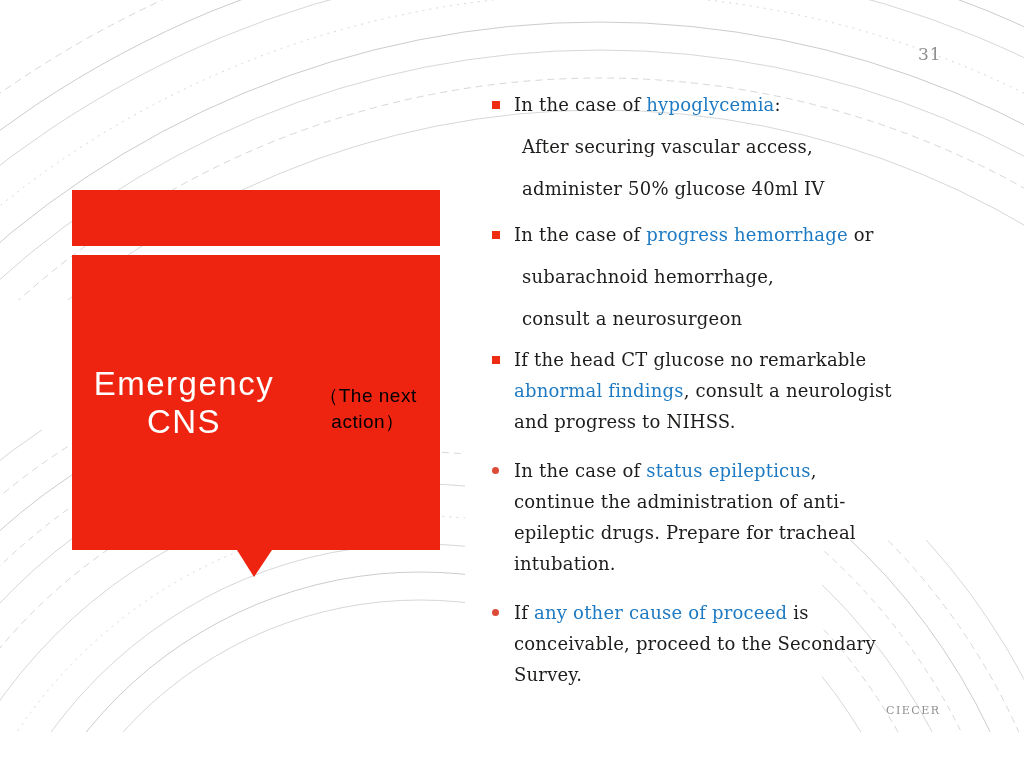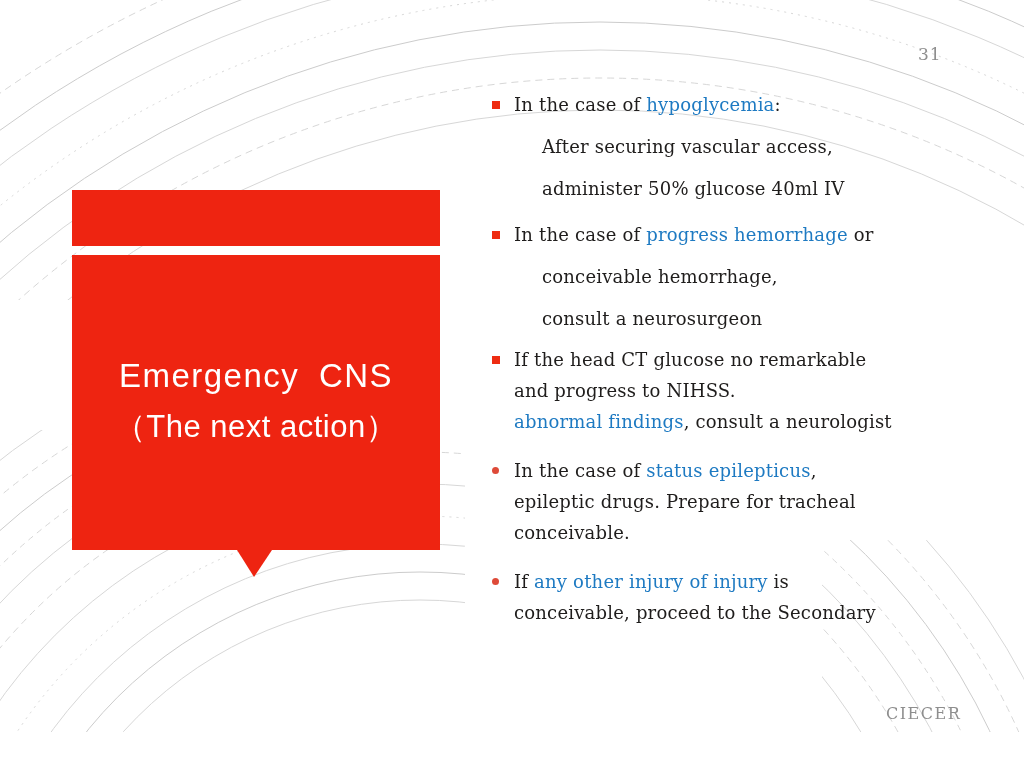--- a/index.html
+++ b/index.html
@@ -16,63 +16,63 @@
     letter-spacing:1px;
   }
 
   .callout-bar {
     position:absolute; left:72px; top:190px; width:368px; height:56px;
     background:var(--red,#ee2411);
   }
   .callout-box {
     position:absolute; left:72px; top:255px; width:368px; height:295px;
     background:var(--red,#ee2411);
-    display:flex; flex-direction:column; align-items:center; justify-content:center;
+    display:flex; flex-direction:row; align-items:center; justify-content:center;
     text-align:center;
   }
   .callout-pointer {
     position:absolute; left:165px; top:100%;
     width:0; height:0;
     border-left:17px solid transparent;
     border-right:18px solid transparent;
     border-top:27px solid var(--red,#ee2411);
   }
   .callout-title {
     color:#ffffff;
     font-family:"Liberation Sans","DejaVu Sans",sans-serif;
     font-size:33px; letter-spacing:1.5px; word-spacing:9px; line-height:1.15;
   }
   .callout-subtitle {
-    color:#ffffff;
+    color:#000000;
     font-family:"Liberation Sans","DejaVu Sans",sans-serif;
-    font-size:31px; letter-spacing:0.5px; margin-top:12px;
+    font-size:19px; letter-spacing:0.5px; margin-top:12px;
   }
 
   .content {
     position:absolute; left:492px; top:84px; width:525px;
     color:var(--text,#1f1d1c);
     font-size:18px; letter-spacing:0.2px;
   }
   .bullet-item { position:relative; padding-left:22px; }
   .bullet-item + .bullet-item { margin-top:4px; }
   .bullet-item.tight + .bullet-item.tight { margin-top:18px; }
   .bullet-item.loose { line-height:42px; }
   .bullet-item.tight { line-height:31px; }
 
   .marker { position:absolute; left:0; display:block; }
   .marker.square { width:8px; height:8px; top:17px; background:var(--sq,#ee2c12); }
   .bullet-item.tight .marker.square { top:12px; }
   .marker.dot { width:7px; height:7px; top:12px; border-radius:50%; background:var(--dot,#de4a38); }
 
-  .line.indent { padding-left:8px;margin-left:20px; }
+  .line.indent { padding-left:8px; }
   .hl { color:var(--blue,#1e7ac2); }
 
   .footer {
     position:absolute; left:886px; top:704px;
-    font-size:16px; letter-spacing:1.5px;
+    font-size:11px; letter-spacing:1.5px;
     color:var(--gray,#8e8e8e);
   }
 </style>
 </head>
 <body>
 
 <div class="slide" style="--red: #ee2411; --sq: #ee2c12; --dot: #de4a38; --blue: #1e7ac2; --text: #1f1d1c; --gray: #8e8e8e;">
 
   <svg class="bg" width="1024" height="768" viewBox="0 0 1024 768" aria-hidden="true">
     <defs>
@@ -125,44 +125,46 @@
         <div class="bullet-body">
           <div class="line"><span>In the case of </span><span class="hl">hypoglycemia</span><span>:</span></div>
           <div class="line indent"><span>After securing vascular access,</span></div>
           <div class="line indent"><span>administer 50% glucose 40ml IV</span></div>
         </div>
       </div>
       <div class="bullet-item loose">
         <span class="marker square"></span>
         <div class="bullet-body">
           <div class="line"><span>In the case of </span><span class="hl">progress hemorrhage</span><span> or</span></div>
-          <div class="line indent"><span>conceivable hemorrhage,</span></div>
+          <div class="line indent"><span>subarachnoid hemorrhage,</span></div>
           <div class="line indent"><span>consult a neurosurgeon</span></div>
         </div>
       </div>
       <div class="bullet-item tight">
         <span class="marker square"></span>
         <div class="bullet-body">
           <div class="line"><span>If the head CT glucose no remarkable</span></div>
+          <div class="line"><span class="hl">abnormal findings</span><span>, consult a neurologist</span></div>
           <div class="line"><span>and progress to NIHSS.</span></div>
-          <div class="line"><span class="hl">abnormal findings</span><span>, consult a neurologist</span></div>
         </div>
       </div>
       <div class="bullet-item tight">
         <span class="marker dot"></span>
         <div class="bullet-body">
           <div class="line"><span>In the case of </span><span class="hl">status epilepticus</span><span>,</span></div>
+          <div class="line"><span>continue the administration of anti-</span></div>
           <div class="line"><span>epileptic drugs. Prepare for tracheal</span></div>
-          <div class="line"><span>conceivable.</span></div>
+          <div class="line"><span>intubation.</span></div>
         </div>
       </div>
       <div class="bullet-item tight">
         <span class="marker dot"></span>
         <div class="bullet-body">
-          <div class="line"><span>If </span><span class="hl">any other injury of injury</span><span> is</span></div>
+          <div class="line"><span>If </span><span class="hl">any other cause of proceed</span><span> is</span></div>
           <div class="line"><span>conceivable, proceed to the Secondary</span></div>
+          <div class="line"><span>Survey.</span></div>
         </div>
       </div>
     </div>
 
   <div class="footer">CIECER</div>
 
 </div>
 
 </body></html>

